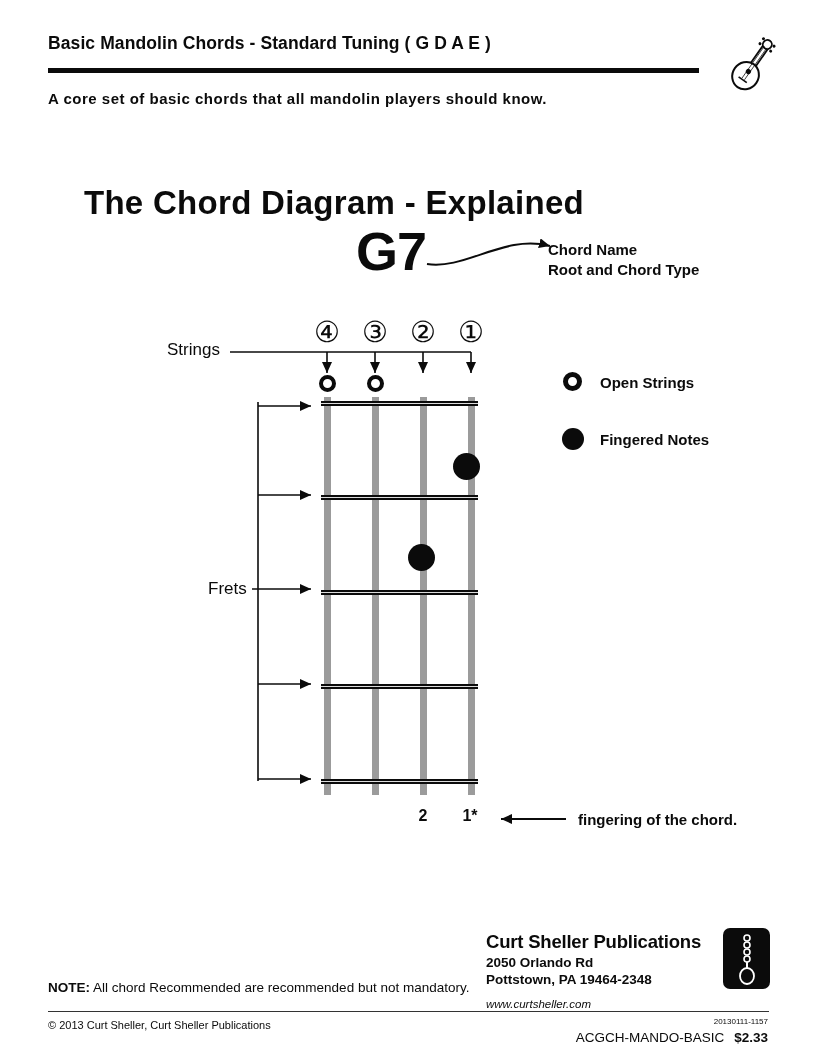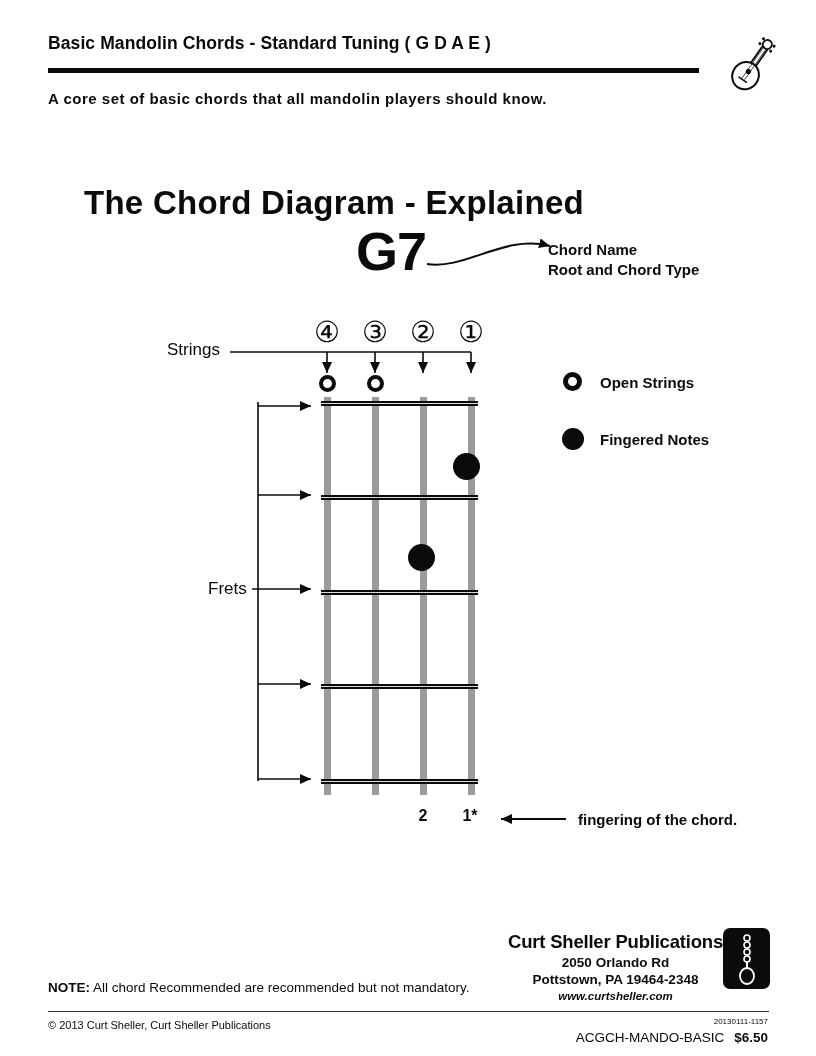--- a/index.html
+++ b/index.html
@@ -32,24 +32,24 @@
   .dot { width:27px; height:27px; border-radius:50%; background:#0b0b0b; }
 
   .legend-open { left:563px; top:372px; width:19px; height:19px; border:5px solid #0b0b0b; border-radius:50%; background:#fff; }
   .legend-dot  { left:562px; top:428px; width:22px; height:22px; border-radius:50%; background:#0b0b0b; }
   .legend-label { font-size:15px; font-weight:bold; }
 
   .finger-label { top:807px; font-size:16px; font-weight:bold; transform:translateX(-50%); }
   .finger-caption { left:578px; top:809px; font-size:15px; font-weight:bold; line-height:21.5px; }
 
   
-  .pub-block { right:93px; top:931px; text-align:center; }
+  .pub-block { right:115px; top:931px; text-align:left; }
   .pub-name { font-size:18.5px; font-weight:bold; letter-spacing:-0.2px; }
   .pub-addr { font-size:13.5px; font-weight:bold; margin-top:2px; }
-  .pub-web  { font-size:11.5px; font-weight:bold; font-style:italic; margin-top:3px; }
+  .pub-web  { font-size:11.5px; font-weight:normal; font-style:italic; margin-top:11px; }
   .logo-box { left:723px; top:928px; width:47px; height:61px; background:#0b0b0b; border-radius:7px;
               display:flex; align-items:center; justify-content:center; }
   .note { left:48px; top:980px; font-size:13.5px; }
   .note .lbl { font-weight:bold;margin-top:32px; }
   .divider { left:48px; top:1011px; width:721px; height:1px; background:#333; }
   .copyright { left:48px; top:1019px; font-size:11px; }
   .docnum { right:48px; top:1017px; font-size:8px; text-align:right; }
   .skuline { right:48px; top:1030px; font-size:13.5px; text-align:right; }
   .skuline .sku { padding-right:10px; }
   .skuline .price { font-weight:bold; }
@@ -181,16 +181,16 @@
 
   <div class="abs note">
     <span class="lbl">NOTE:</span><span> All chord Recommended are recommended but not mandatory.</span>
   </div>
 
   <div class="abs divider"></div>
   <div class="abs copyright">© 2013 Curt Sheller, Curt Sheller Publications</div>
   <div class="abs docnum">20130111-1157</div>
 
   <div class="abs skuline">
-    <span class="sku">ACGCH-MANDO-BASIC</span><span class="price">$6.50</span>
+    <span class="sku">ACGCH-MANDO-BASIC</span><span class="price">$2.33</span>
   </div>
 
 </div>
 
 </body></html>

